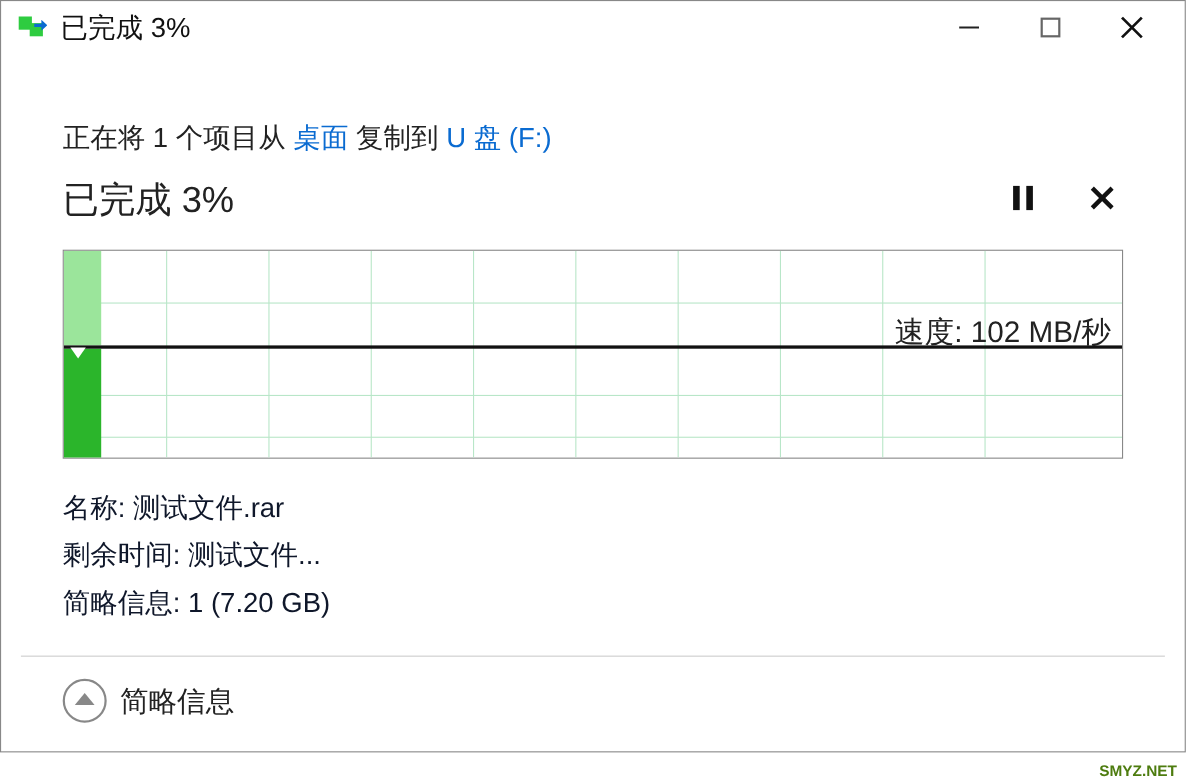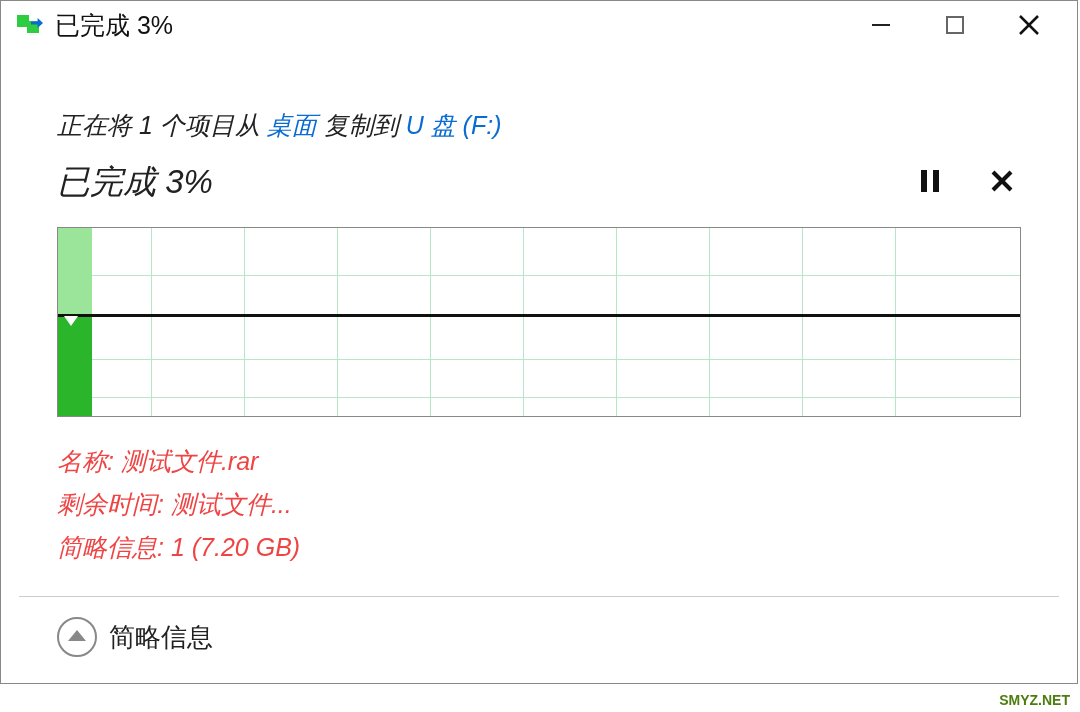--- a/index.html
+++ b/index.html
@@ -64,21 +64,20 @@
     width: 44px;
     height: 40px;
     display: flex;
     align-items: center;
     justify-content: center;
     cursor: pointer;
     color: #222;
   }
   .content {
     padding: 60px 56px 0 56px;
-    font-style: italic;
   }
   .copy-line {
     font-size: 25px;
     color: #222;
     margin-bottom: 18px;
   }
   .copy-line .link {
     color: #0a6bd1;
     cursor: pointer;
   }
@@ -157,21 +156,21 @@
     position: absolute;
     right: 10px;
     top: 56px;
     font-size: 27px;
     color: #222;
     background: transparent;
   }
   .details {
     margin-top: 28px;
     font-size: 25px;
-    color: #ef4444;
+    color: #0f172a;
   }
   .details div {
     margin-bottom: 10px;
   }
   .divider {
     position: absolute;
     left: 18px; right: 18px;
     bottom: 86px;
     height: 1px;
     background: #ccc;
@@ -279,20 +278,21 @@
       <div class="grid-v" style="left:651px"></div>
       <div class="grid-v" style="left:744px"></div>
       <div class="grid-v" style="left:837px"></div>
       <div class="grid-h" style="top:47px"></div>
       <div class="grid-h" style="top:131px"></div>
       <div class="grid-h" style="top:169px"></div>
       <div class="fill-top"></div>
       <div class="fill-bottom"></div>
       <div class="midline"></div>
       <div class="tick"></div>
+      <div class="speed-label">速度: 102 MB/秒</div>
     </div>
 
     <div class="details">
       <div>
         <span>名称:</span>
         <span>测试文件.rar</span>
       </div>
       <div>
         <span>剩余时间:</span>
         <span>测试文件...</span>

